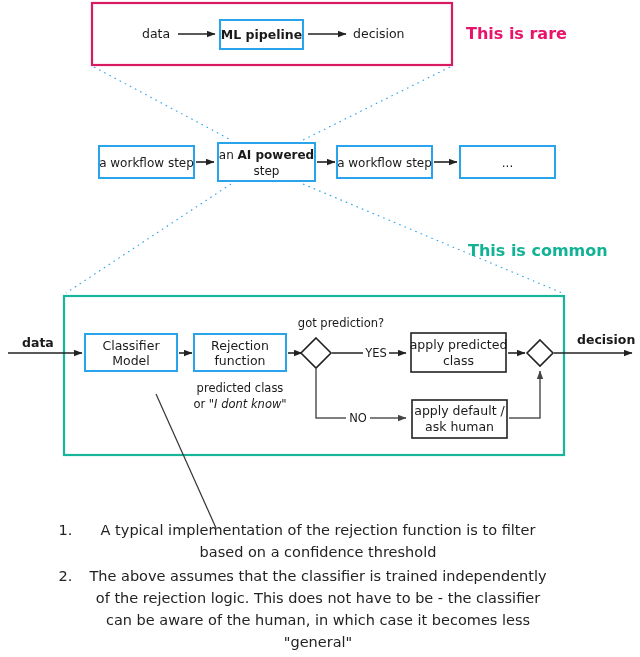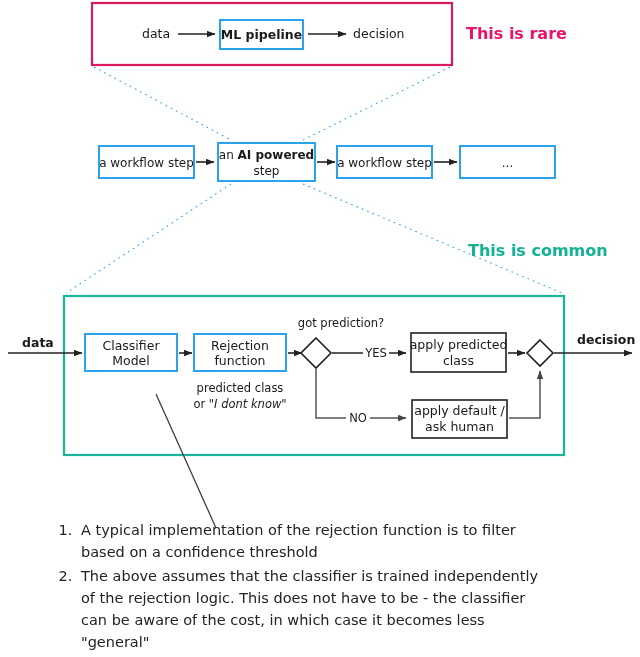--- a/index.html
+++ b/index.html
@@ -108,20 +108,21 @@
   .notes {
     position: absolute;
     left: 55px;
     top: 519px;
     width: 500px;
   }
   .notes ol {
     margin: 0;
     padding: 0 0 0 22px;
     list-style: decimal;
+    text-align: center;
   }
   .notes li {
     font-size: 14.5px;
     line-height: 1.52;
     color: #232323;
     margin: 0 0 2px 0;
     padding-left: 4px;
   }
 </style>
 </head>
@@ -231,15 +232,15 @@
     <line x1="554" y1="353" x2="632" y2="353" class="connector" marker-end="url(#arrow)"></line>
     <text x="577" y="344" class="t-io">decision</text>
   </g>
 
   <line x1="156" y1="394" x2="216" y2="528" stroke="#333333" stroke-width="1.2"></line>
 </svg>
 
 <div class="notes">
   <ol>
     <li>A typical implementation of the rejection function is to filter based on a confidence threshold</li>
-    <li>The above assumes that the classifier is trained independently of the rejection logic. This does not have to be - the classifier can be aware of the cost, in which case it becomes less "general"</li>
+    <li>The above assumes that the classifier is trained independently of the rejection logic. This does not have to be - the classifier can be aware of the human, in which case it becomes less "general"</li>
   </ol>
 </div>
 
 </body></html>

